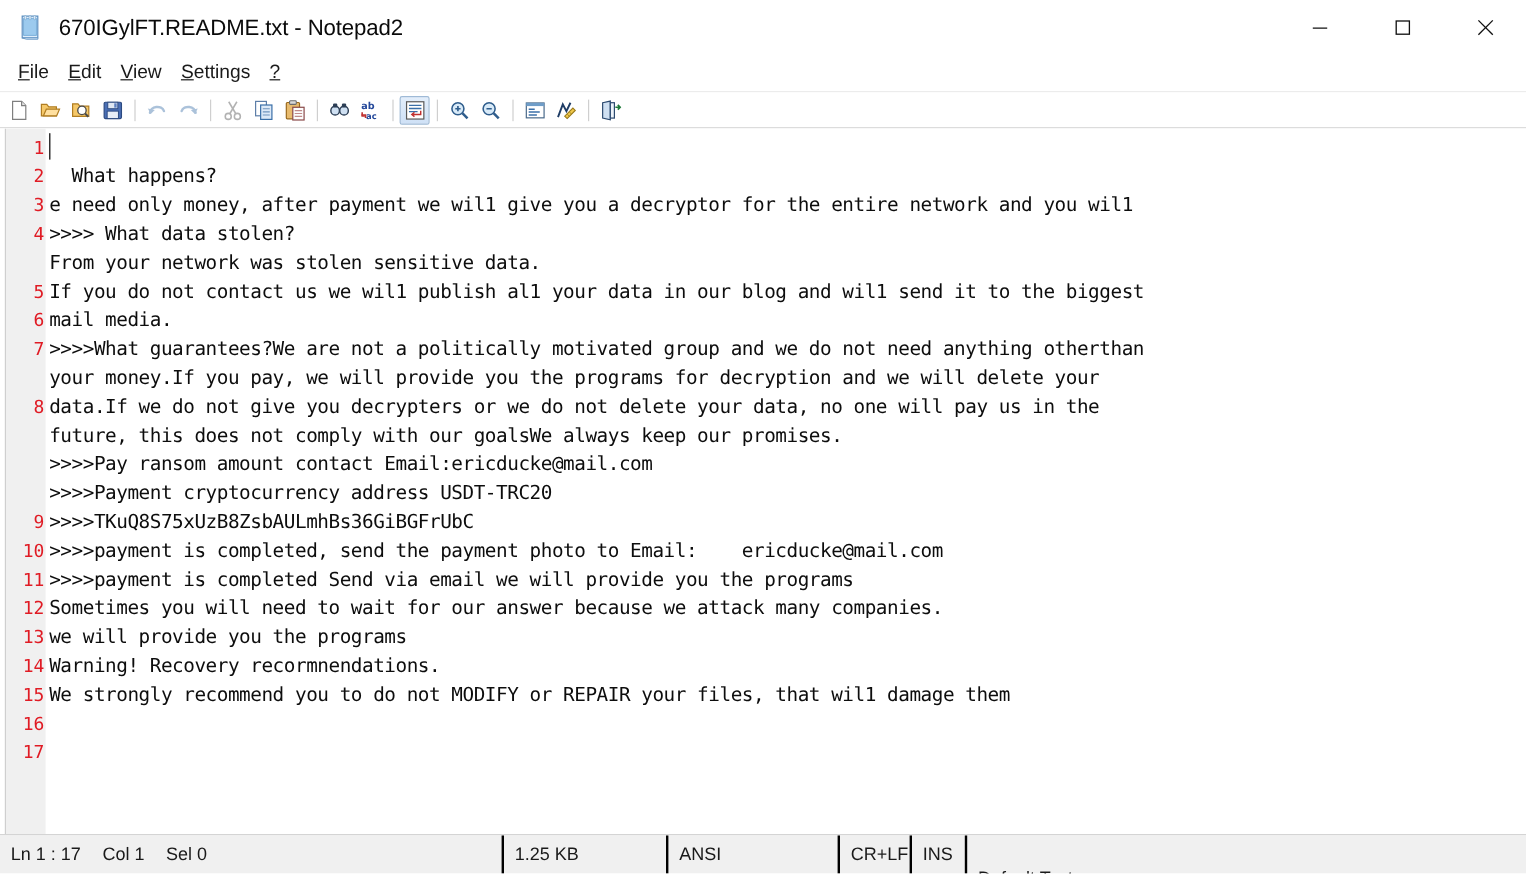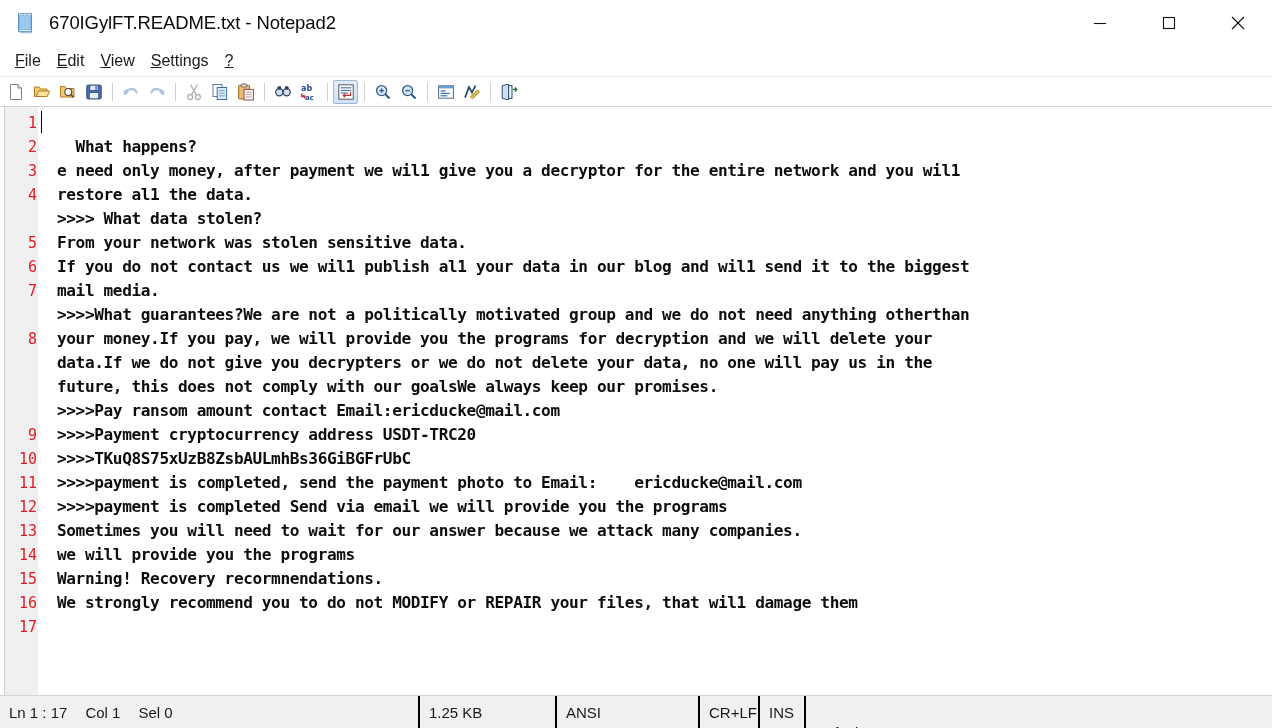--- a/index.html
+++ b/index.html
@@ -144,24 +144,23 @@
     padding-right: 1px;
     font-family: "DejaVu Sans Mono", "Liberation Mono", monospace;
     font-size: 15px;
     color: #e01b24;
     box-sizing: border-box;
   }
   .gutter-row.blank { color: transparent; }
   .code-area {
     flex: 1 1 auto;
     padding-top: 4px;
-    padding-left: 19px;
+    padding-left: 3px;
     box-sizing: border-box;
     overflow: hidden;
-    font-weight: bold;
   }
   .code-row {
     height: 24px;
     line-height: 24px;
     font-family: "DejaVu Sans Mono", "Liberation Mono", monospace;
     font-size: 16.1px;
     color: #0d0d0d;
     white-space: pre;
     letter-spacing: -0.38px;
     box-sizing: border-box;
@@ -427,21 +426,20 @@
         <div class="gutter-row">14</div>
         <div class="gutter-row">15</div>
         <div class="gutter-row">16</div>
         <div class="gutter-row">17</div>
       </div>
     <div class="code-area" id="code-area">
       <div class="caret"></div>
     <div class="code-row"></div>
         <div class="code-row">  What happens?</div>
         <div class="code-row">e need only money, after payment we wil1 give you a decryptor for the entire network and you wil1</div>
-        <div class="code-row">restore al1 the data.</div>
         <div class="code-row">&gt;&gt;&gt;&gt; What data stolen?</div>
         <div class="code-row">From your network was stolen sensitive data.</div>
         <div class="code-row">If you do not contact us we wil1 publish al1 your data in our blog and wil1 send it to the biggest</div>
         <div class="code-row">mail media.</div>
         <div class="code-row">&gt;&gt;&gt;&gt;What guarantees?We are not a politically motivated group and we do not need anything otherthan</div>
         <div class="code-row">your money.If you pay, we will provide you the programs for decryption and we will delete your</div>
         <div class="code-row">data.If we do not give you decrypters or we do not delete your data, no one will pay us in the</div>
         <div class="code-row">future, this does not comply with our goalsWe always keep our promises.</div>
         <div class="code-row">&gt;&gt;&gt;&gt;Pay ransom amount contact Email:ericducke@mail.com</div>
         <div class="code-row">&gt;&gt;&gt;&gt;Payment cryptocurrency address USDT-TRC20</div>

